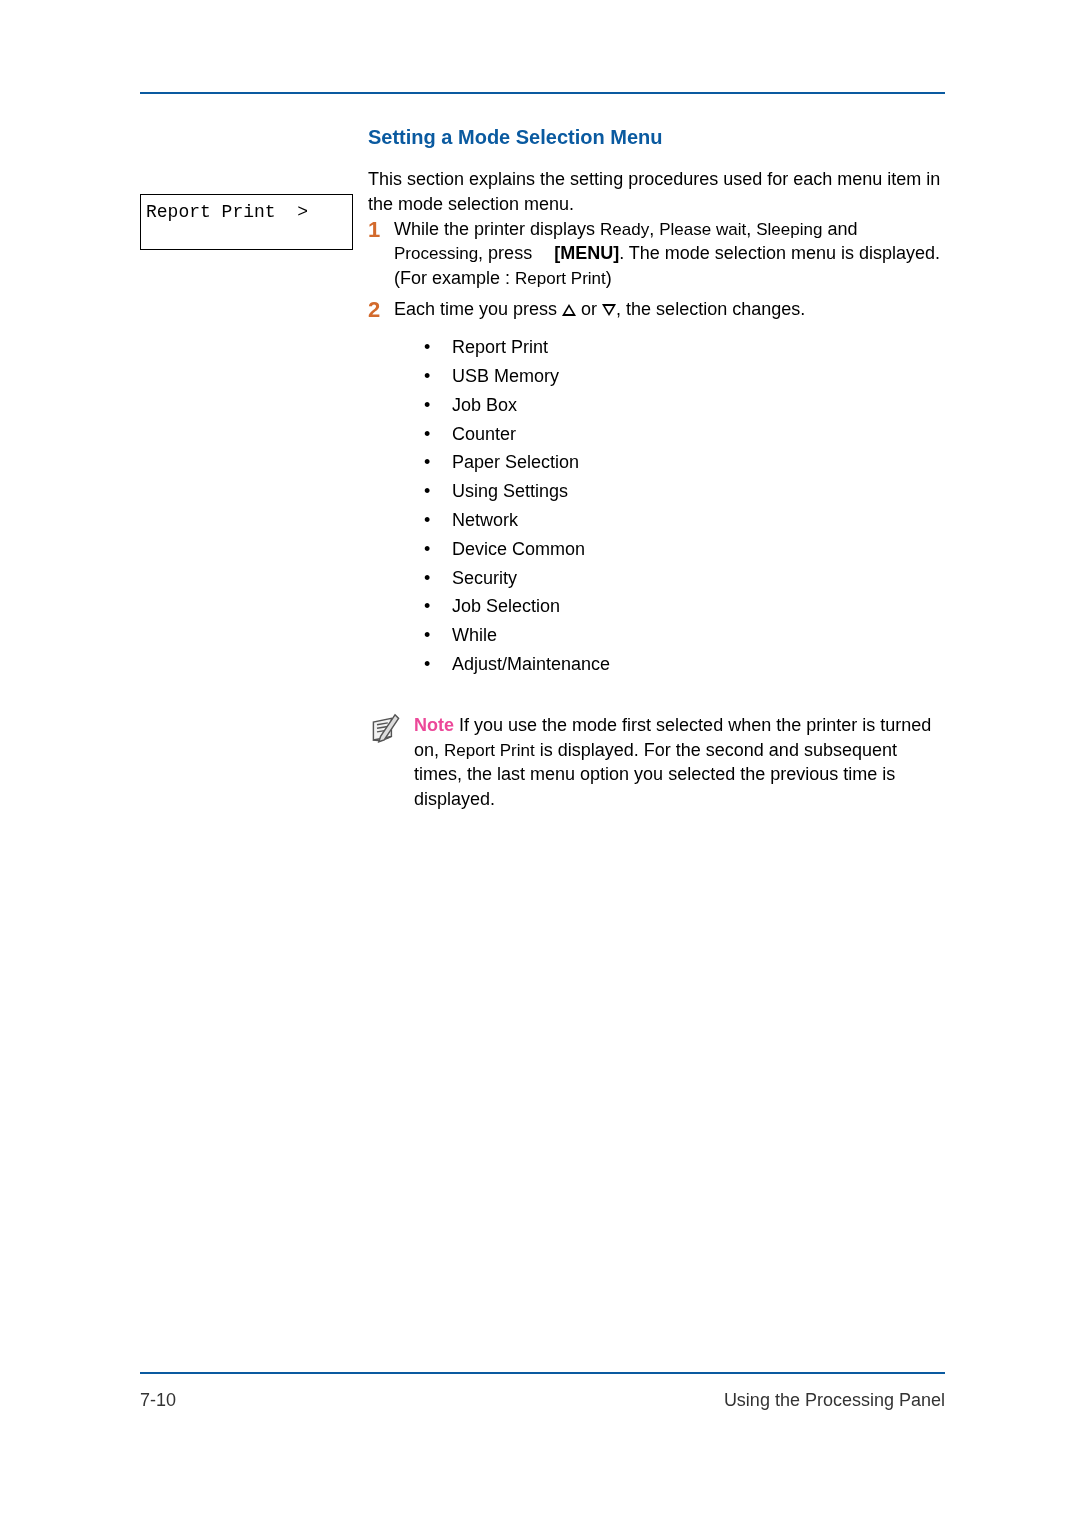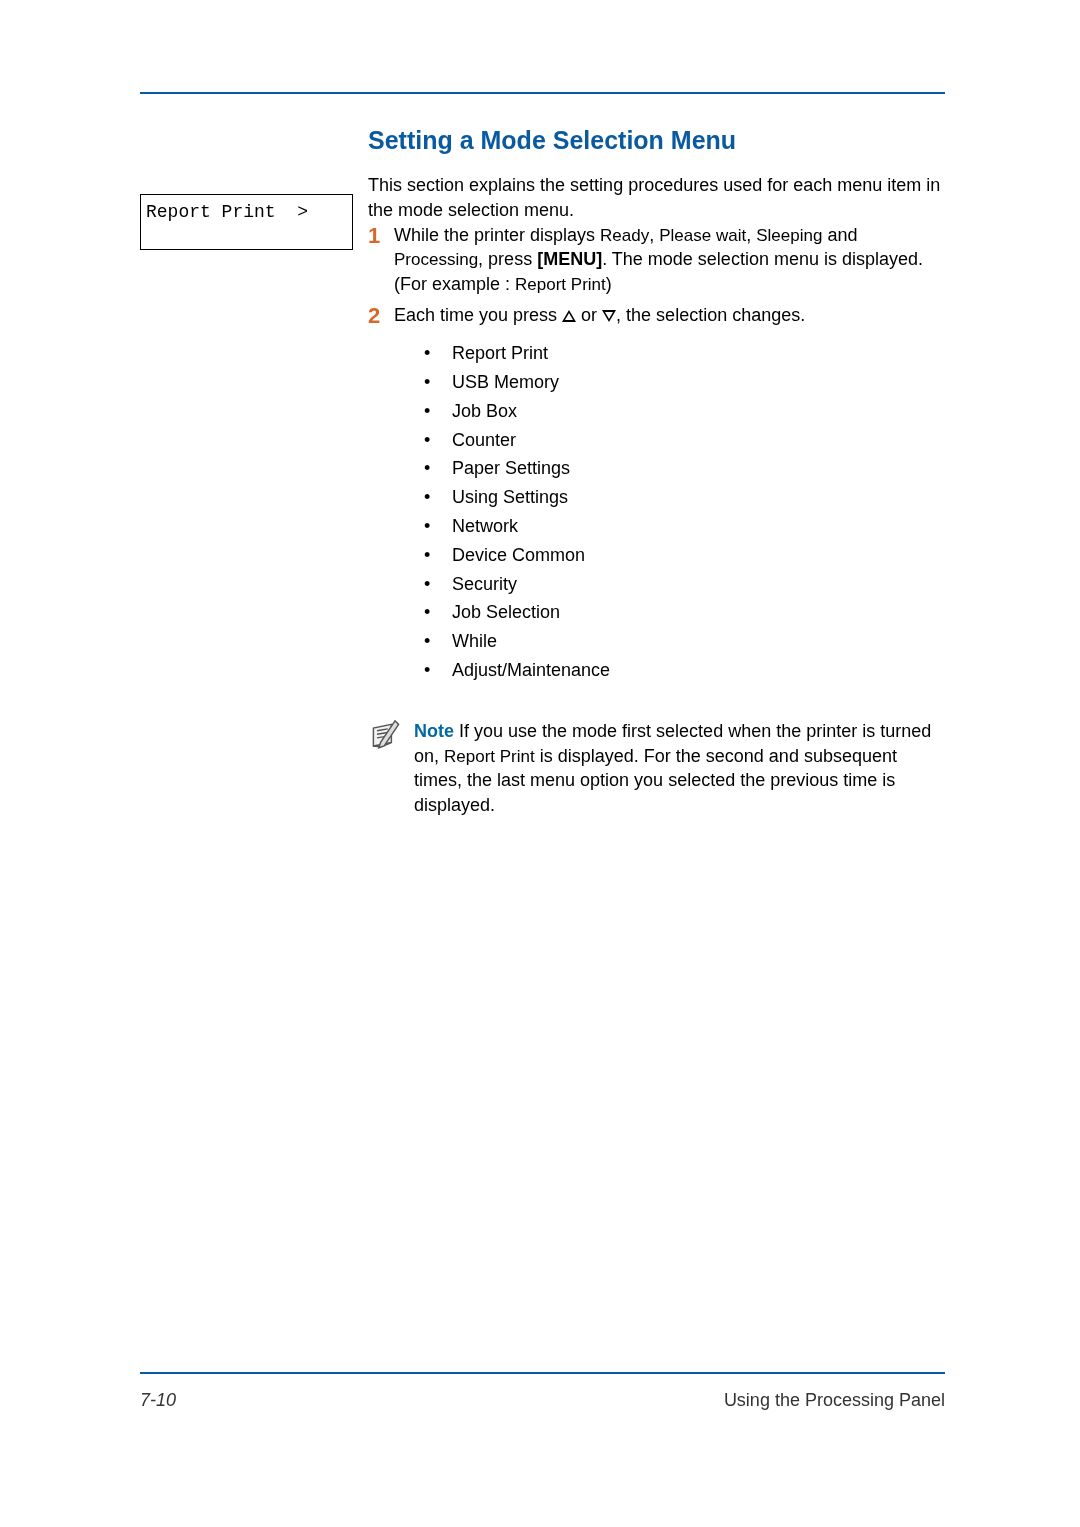--- a/index.html
+++ b/index.html
@@ -28,40 +28,39 @@
       top: 1372px;
       left: 140px;
       right: 135px;
       height: 2px;
       background: #0a5aa0;
     }
     .footer-left {
       position: absolute;
       top: 1390px;
       left: 140px;
-      font-style: italic;
       font-size: 18px;
       color: #333;
     }
     .footer-right {
       position: absolute;
       top: 1390px;
       right: 135px;
       font-size: 18px;
       color: #333;
     }
     .content {
       position: absolute;
       top: 126px;
       left: 140px;
       right: 135px;
     }
     .section-title {
       color: #0a5aa0;
-      font-size: 25px;
+      font-size: 20px;
       font-weight: bold;
       margin-left: 228px;
       margin-bottom: 18px;
     }
     .intro {
       margin-left: 228px;
       font-size: 18px;
       line-height: 1.38;
     }
     .step-row {
@@ -80,20 +79,21 @@
       font-size: 18px;
       line-height: 1.38;
       flex: 1;
     }
     .mono {
       font-family: Liberation Sans, sans-serif;
       font-size: 17px;
     }
     .bold {
       font-weight: bold;
+      margin-left: 17px;
     }
     .triangle-up {
       display: inline-block;
       width: 0;
       height: 0;
       border-left: 7px solid transparent;
       border-right: 7px solid transparent;
       border-bottom: 12px solid #000;
       vertical-align: middle;
       position: relative;
@@ -169,21 +169,21 @@
     .note-icon svg {
       width: 36px;
       height: 36px;
     }
     .note-text {
       font-size: 18px;
       line-height: 1.38;
       flex: 1;
     }
     .note-bold {
-      color: #0369a1;
+      color: #ec4899;
       font-weight: bold;
     }
   </style>
 </head>
 <body>
 
 <div class="top-rule"></div>
 
 <div class="content">
 
@@ -218,21 +218,21 @@
     <div class="bullet-item">
         <span class="bullet-dot">•</span>
         <span>Job Box</span>
       </div>
     <div class="bullet-item">
         <span class="bullet-dot">•</span>
         <span>Counter</span>
       </div>
     <div class="bullet-item">
         <span class="bullet-dot">•</span>
-        <span>Paper Settings</span>
+        <span>Paper Selection</span>
       </div>
     <div class="bullet-item">
         <span class="bullet-dot">•</span>
         <span>Using Settings</span>
       </div>
     <div class="bullet-item">
         <span class="bullet-dot">•</span>
         <span>Network</span>
       </div>
     <div class="bullet-item">

